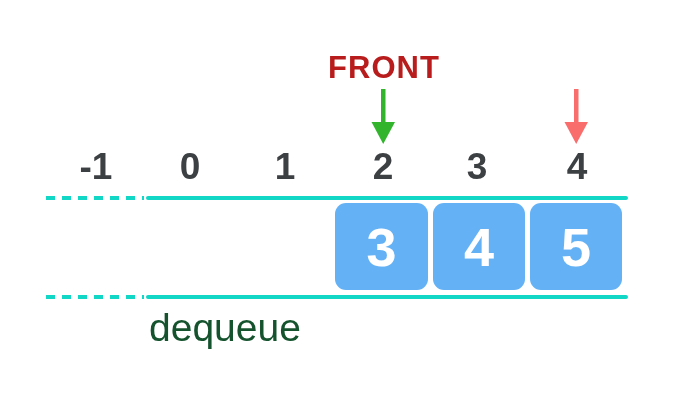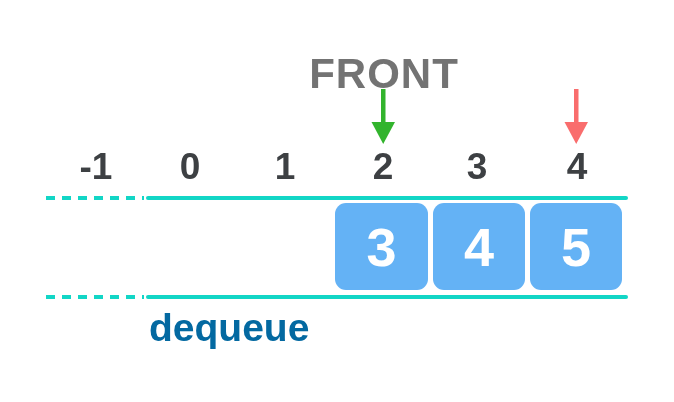--- a/index.html
+++ b/index.html
@@ -12,24 +12,24 @@
     width: 674px;
     height: 402px;
     background: #ffffff;
     overflow: hidden;
     font-family: "Liberation Sans", sans-serif;
   }
   .ptr-label {
     position: absolute;
     top: 49px;
     transform: translateX(-50%);
-    font-size: 42px;
+    font-size: 31px;
     font-weight: bold;
     letter-spacing: 1px;
-    color: #737373;
+    color: #b91c1c;
     line-height: 1.2;
     white-space: nowrap;
   }
   .arrow {
     position: absolute;
     top: 88px;
   }
   .idx {
     position: absolute;
     top: 148px;
@@ -71,22 +71,22 @@
     color: #ffffff;
     font-size: 54px;
     font-weight: bold;
     line-height: 1;
   }
   .op-label {
     position: absolute;
     left: 149px;
     top: 308px;
     font-size: 39px;
-    font-weight: bold;
-    color: #0369a1;
+    font-weight: normal;
+    color: #14532d;
     line-height: 39px;
     white-space: nowrap;
   }
 </style>
 </head>
 <body>
 
 <div class="canvas">
 
   <div class="ptr-label" style="left:384px">FRONT</div>

